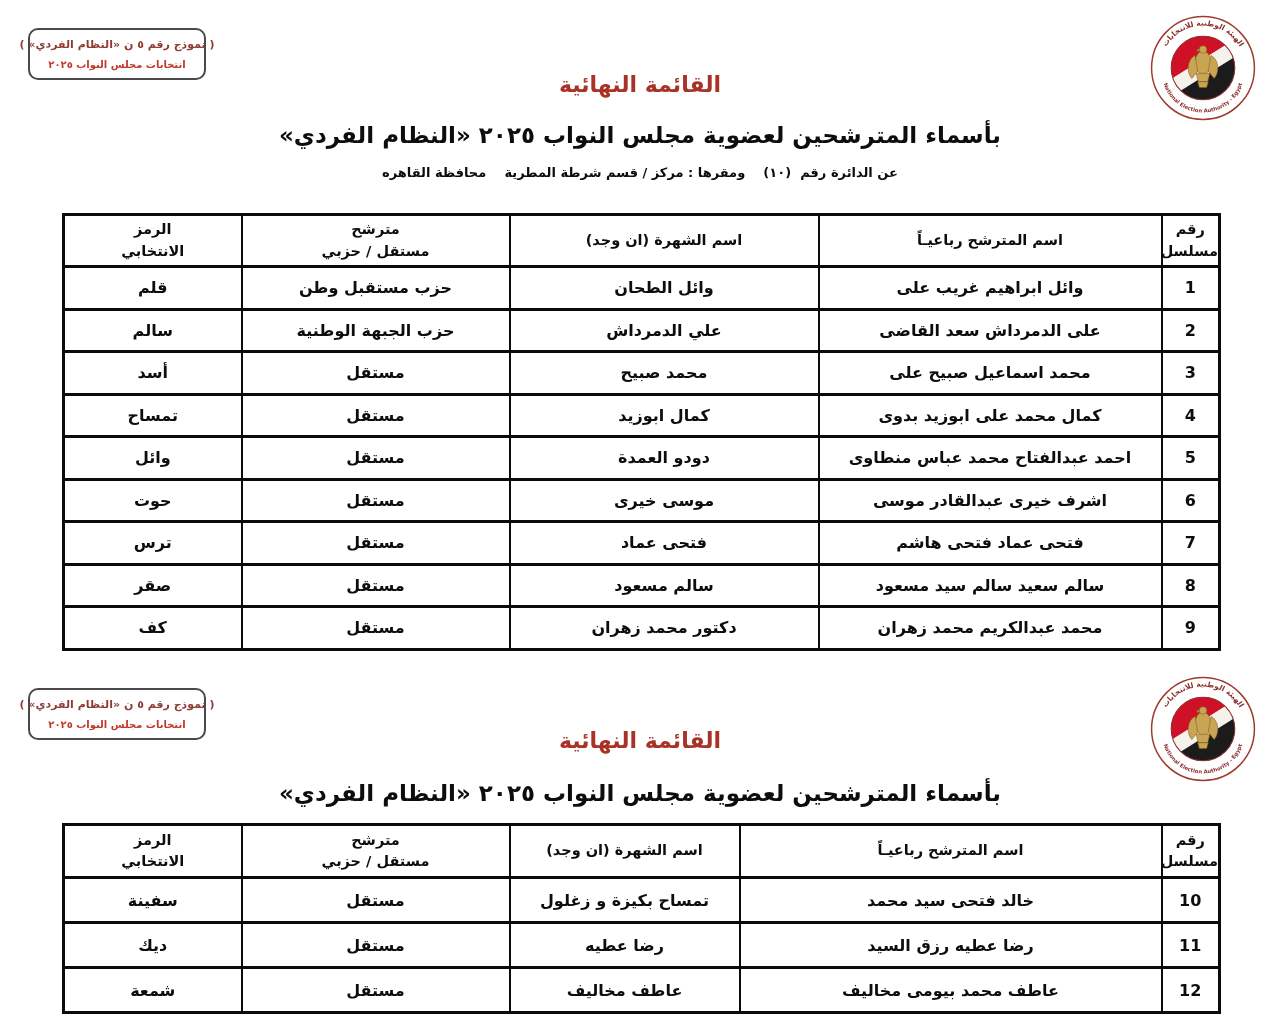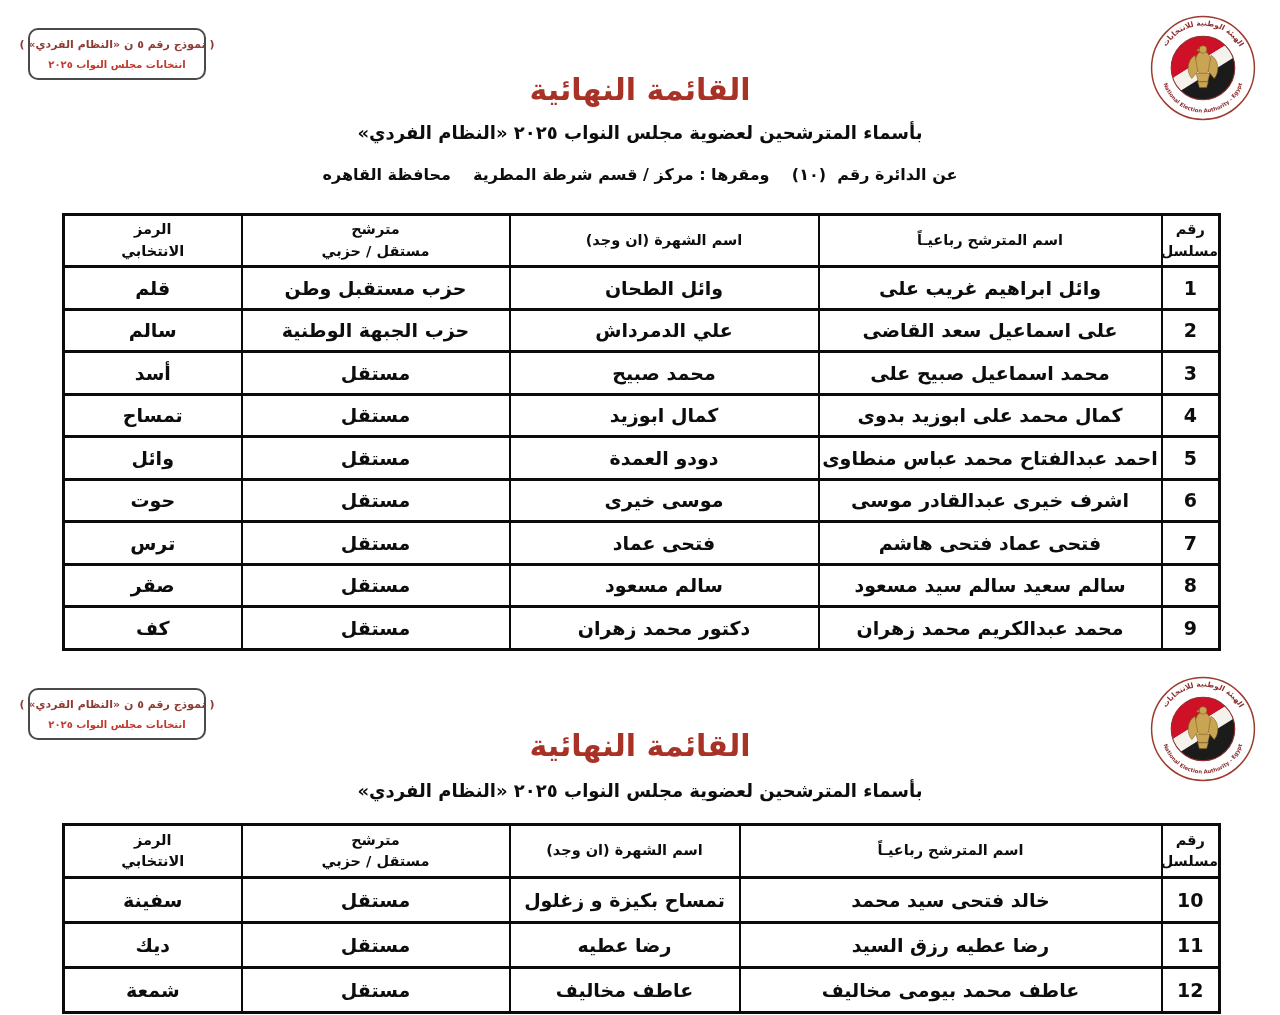--- a/index.html
+++ b/index.html
@@ -18,44 +18,44 @@
     position:absolute; left:28px; width:178px; height:52px;
     border:2px solid #4a4a4a; border-radius:10px;
     display:flex; flex-direction:column; justify-content:center; align-items:center;
     gap:8px; padding:2px 4px; text-align:center;
   }
   .form-box .l1 { font-size:11px; font-weight:bold; color:#8E3B33; white-space:nowrap; }
   .form-box .l2 { font-size:10px; font-weight:bold; color:#C0392B; white-space:nowrap; }
   .logo { position:absolute; left:1150px; width:106px; height:106px; }
   .doc-title {
     position:absolute; left:0; width:100%; text-align:center;
-    font-size:30px; font-weight:bold; color:#A93226; letter-spacing:0.5px;
+    font-size:22px; font-weight:bold; color:#A93226; letter-spacing:0.5px;
   }
   .doc-subtitle {
     position:absolute; left:0; width:100%; text-align:center;
-    font-size:18px; font-weight:bold; color:#0d0d0d;
+    font-size:23px; font-weight:bold; color:#0d0d0d;
   }
   .doc-district {
     position:absolute; left:0; width:100%; text-align:center;
-    font-size:16px; font-weight:bold; color:#0d0d0d; white-space:pre-wrap;
+    font-size:13px; font-weight:bold; color:#0d0d0d; white-space:pre-wrap;
   }
   
   table.ctable {
     position:absolute; left:62px; width:1156px;
     border-collapse:collapse; table-layout:fixed;
     border:3px solid #0b0b0b;
   }
   .ctable th, .ctable td {
     border-right:2px solid #0b0b0b; border-left:2px solid #0b0b0b;
     border-top:3px solid #0b0b0b; border-bottom:3px solid #0b0b0b;
     text-align:center; vertical-align:middle;
     font-weight:bold; color:#0d0d0d; overflow:hidden;
   }
   .ctable th { font-size:14.5px; white-space:pre-line; line-height:1.45; }
-  .ctable td { font-size:19px; }
+  .ctable td { font-size:16px; }
   #table-1 tr.hrow { height:52px; } #table-1 tr.drow { height:42.5px; }
   #table-2 tr.hrow { height:53px; } #table-2 tr.drow { height:45px; }
 </style>
 </head>
 <body>
 
 <svg width="0" height="0" style="position:absolute" aria-hidden="true">
   <defs>
     <clipPath id="nea-inner-clip">
         <circle cx="50" cy="50" r="30"></circle>
@@ -127,21 +127,21 @@
     </tr>
     <tr class="drow">
       <td>1</td>
       <td>وائل ابراهيم غريب على</td>
       <td>وائل الطحان</td>
       <td>حزب مستقبل وطن</td>
       <td>قلم</td>
     </tr>
     <tr class="drow">
       <td>2</td>
-      <td>على اسماعيل سعد القاضى</td>
+      <td>على الدمرداش سعد القاضى</td>
       <td>علي الدمرداش</td>
       <td>حزب الجبهة الوطنية</td>
       <td>سالم</td>
     </tr>
     <tr class="drow">
       <td>3</td>
       <td>محمد اسماعيل صبيح على</td>
       <td>محمد صبيح</td>
       <td>مستقل</td>
       <td>أسد</td>

